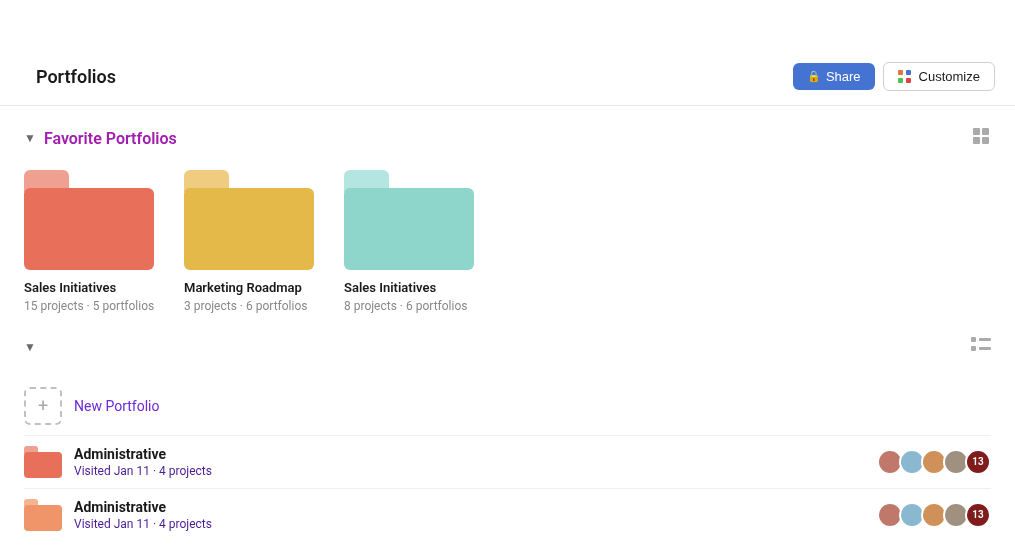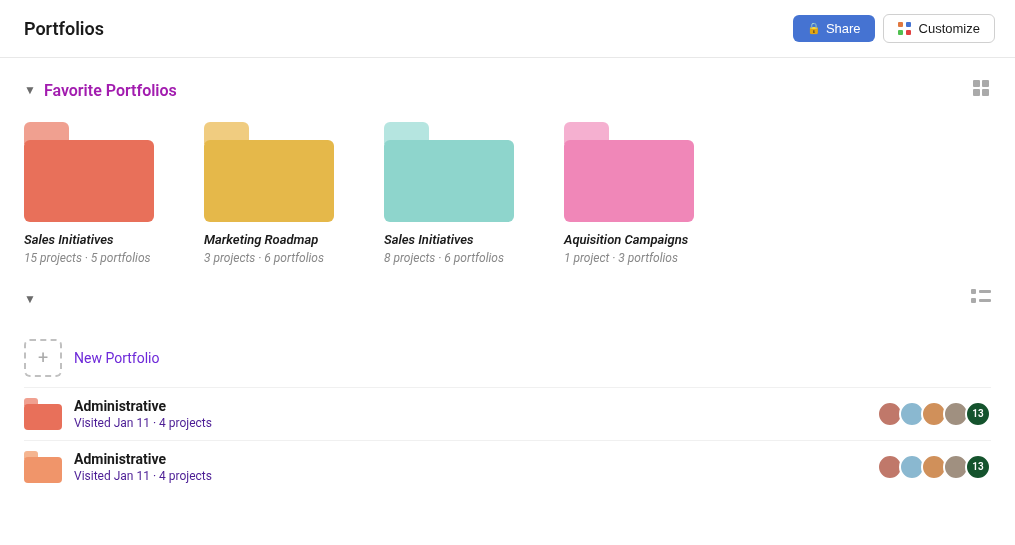--- a/index.html
+++ b/index.html
@@ -9,22 +9,23 @@
       color: #1a1a1a;
       width: 1015px;
       min-height: 545px;
       overflow-x: hidden;
     }
     
     .header {
       display: flex;
       align-items: center;
       justify-content: space-between;
-      padding: 14px 20px 14px 24px;
+      padding: 14px 20px 14px 36px;
       border-bottom: 1px solid #e8e8e8;
+      margin-top: 48px;
     }
     .header-title {
       font-size: 18px;
       font-weight: 600;
       color: #1a1a1a;
     }
     .header-actions {
       display: flex;
       gap: 8px;
       align-items: center;
@@ -92,23 +93,22 @@
       cursor: pointer;
     }
     .list-icon {
       color: #999;
       font-size: 16px;
       cursor: pointer;
     }
     
     .folder-grid {
       display: flex;
-      gap: 40px;
+      gap: 20px;
       flex-wrap: wrap;
-      font-style: italic;
     }
     .folder-item {
       display: flex;
       flex-direction: column;
       align-items: flex-start;
       cursor: pointer;
       width: 140px;
     }
     .folder-icon {
       width: 130px;
@@ -236,21 +236,21 @@
       font-size: 10px;
       font-weight: 600;
       color: #fff;
       flex-shrink: 0;
     }
     .avatar:first-child { margin-left: 0; }
     .avatar-count {
       width: 26px;
       height: 26px;
       border-radius: 50%;
-      background: #14532d;
+      background: #7f1d1d;
       color: #fff;
       font-size: 10px;
       font-weight: 600;
       display: flex;
       align-items: center;
       justify-content: center;
       margin-left: -6px;
       border: 2px solid #fff;
     }
   </style>
@@ -312,28 +312,20 @@
     <span class="folder-meta">3 projects · 6 portfolios</span>
   </div>
         <div class="folder-item">
     <div class="folder-icon">
       <div class="folder-tab" style="background:#b5e5e0;"></div>
       <div class="folder-body" style="background:#8ed5cc;"></div>
     </div>
     <span class="folder-name">Sales Initiatives</span>
     <span class="folder-meta">8 projects · 6 portfolios</span>
   </div>
-        <div class="folder-item">
-    <div class="folder-icon">
-      <div class="folder-tab" style="background:#f5b0d0;"></div>
-      <div class="folder-body" style="background:#f087b8;"></div>
-    </div>
-    <span class="folder-name">Aquisition Campaigns</span>
-    <span class="folder-meta">1 project · 3 portfolios</span>
-  </div>
       </div>
   </div>
 
   <div class="section">
     <div class="section-header">
       <div class="section-title-group">
         <span class="chevron-icon">▼</span>
       </div>
       <span class="list-icon">
         <svg width="20" height="16" viewBox="0 0 20 16" fill="none">

